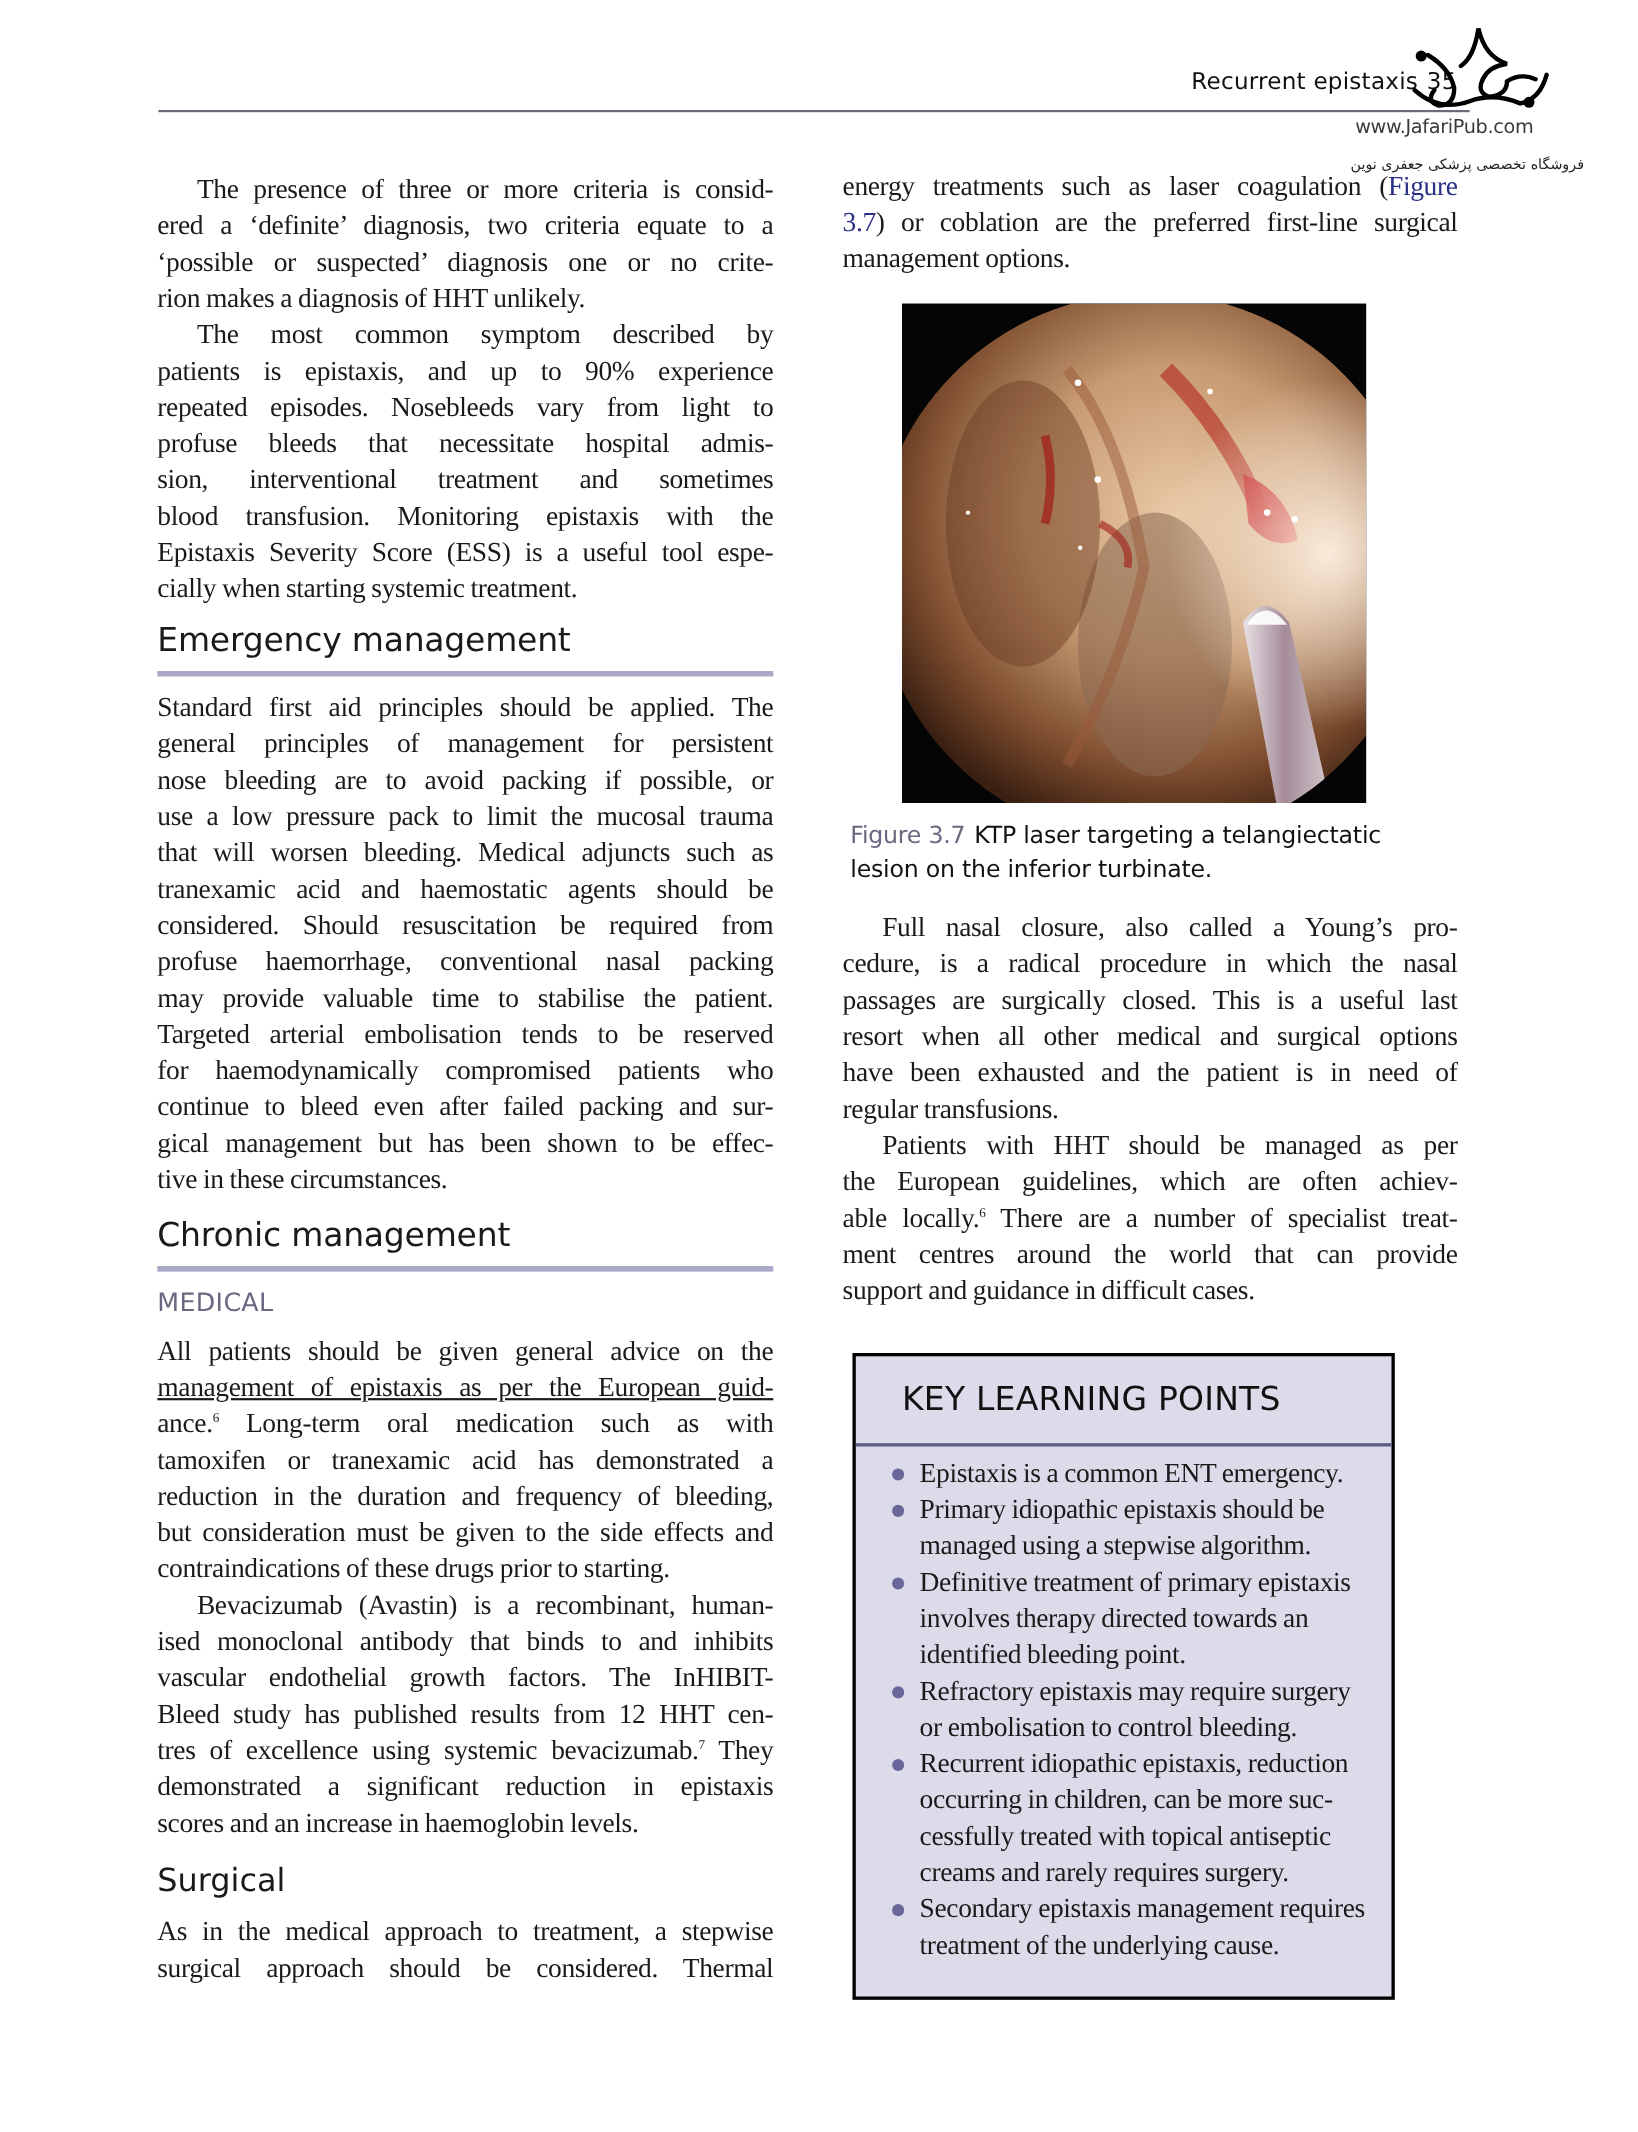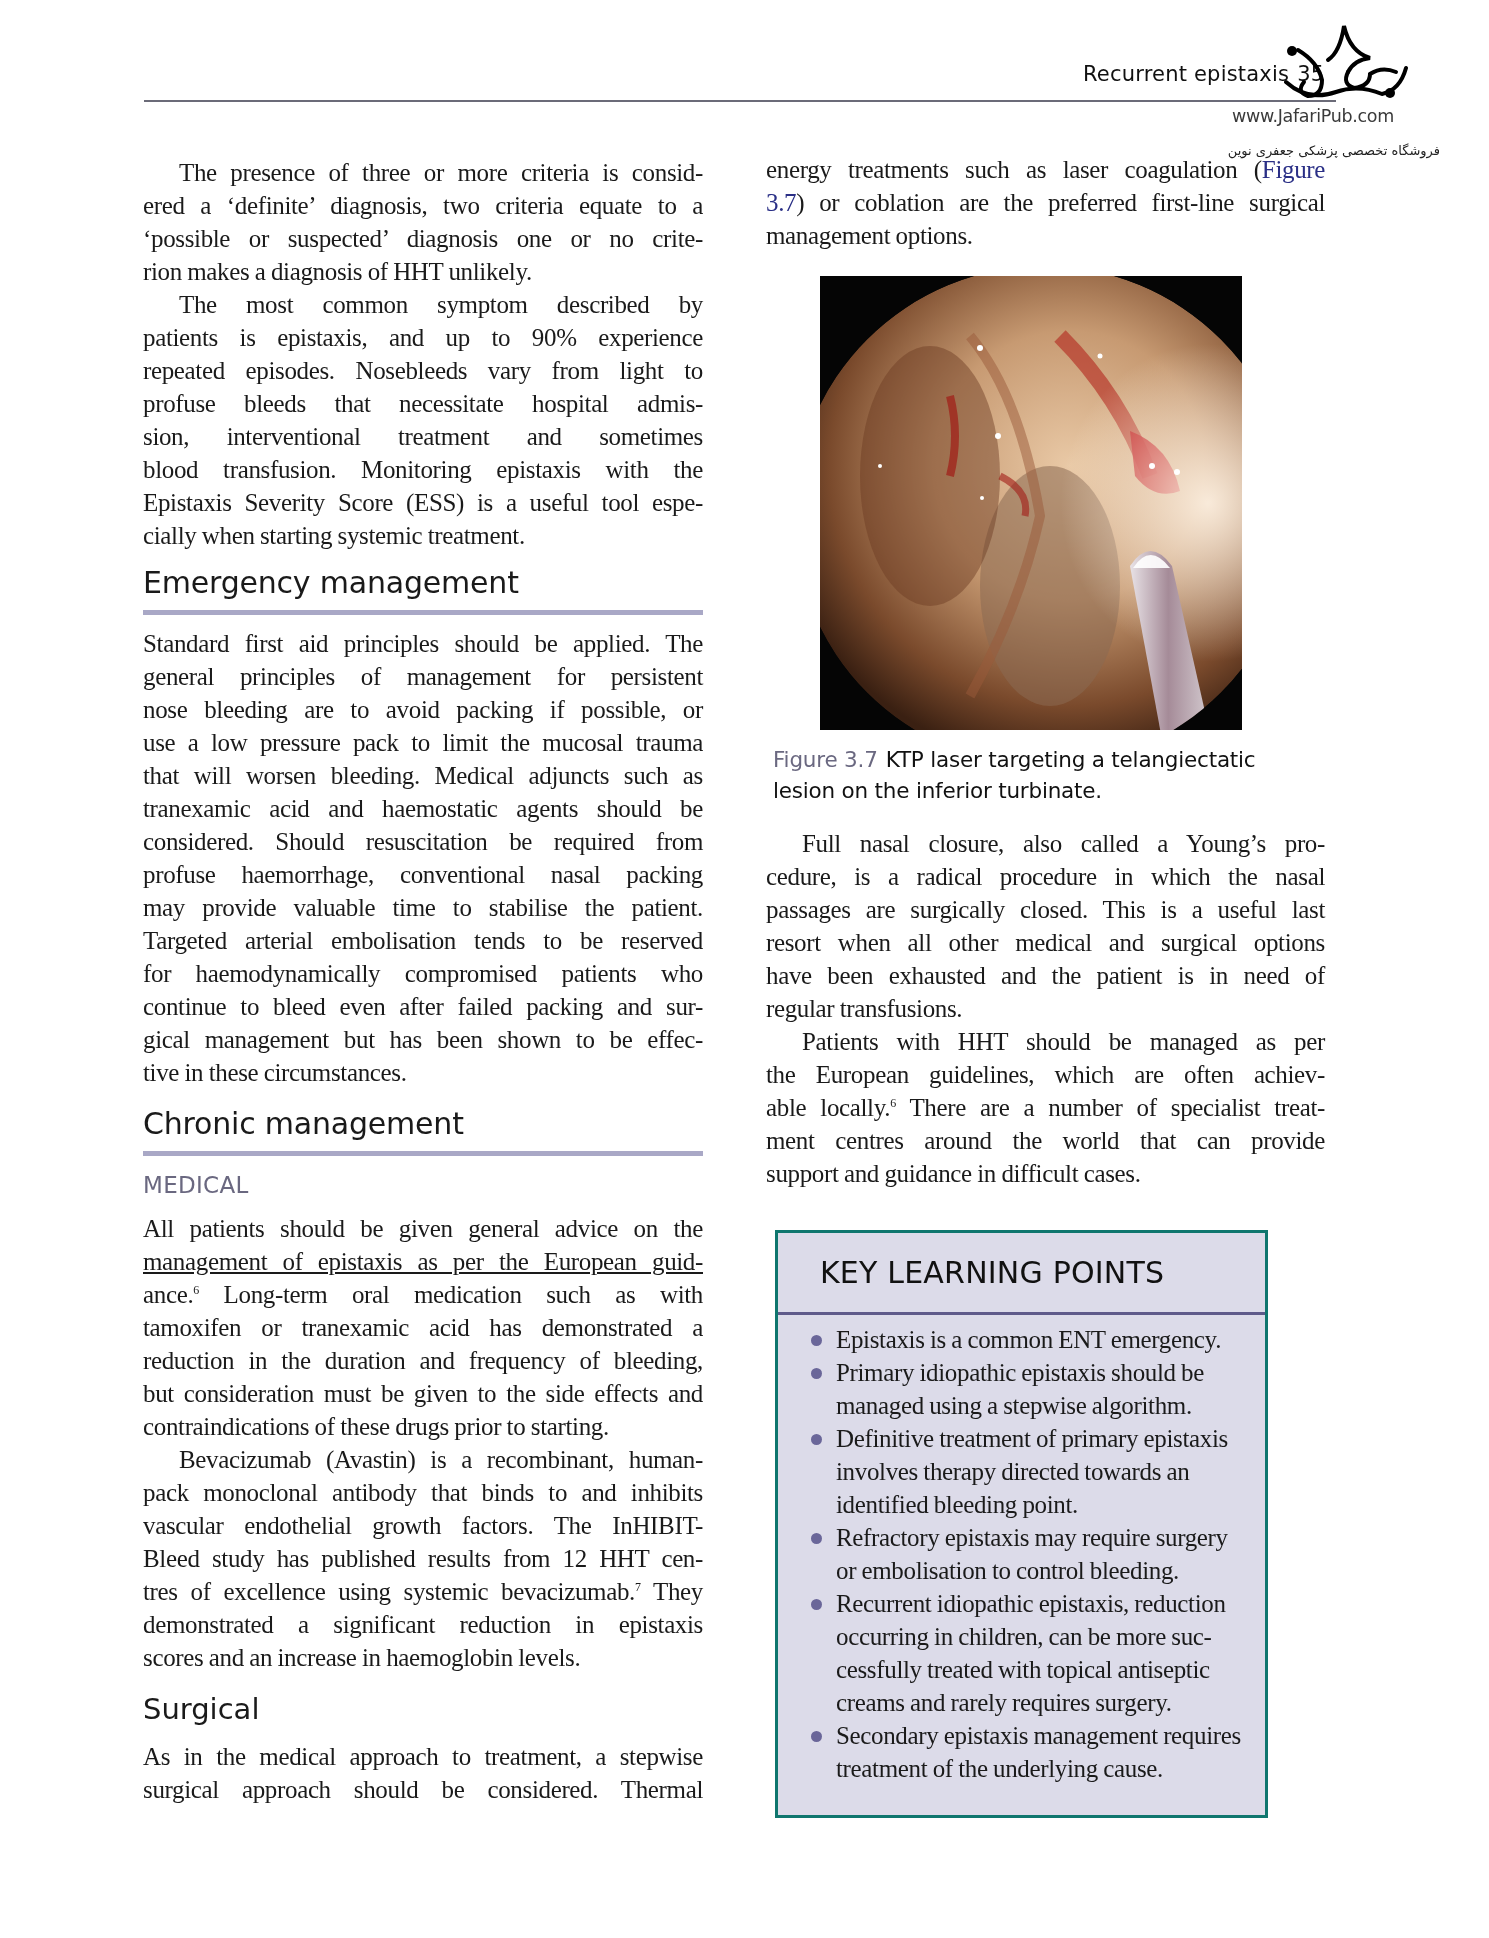--- a/index.html
+++ b/index.html
@@ -68,21 +68,21 @@
   }
   .caption {
     position: absolute; left: 773px; width: 560px; font-family: "DejaVu Sans", sans-serif;
     font-size: 21.5px; line-height: 31px; color: #111; letter-spacing: -0.2px;
   }
   .caption .fig-label { color: #6a6880; margin-right: 8px; }
 
   
   .klp {
     position: absolute; left: 775px; top: 1230px; width: 487px; height: 582px;
-    background: #dcdbe9; border: 3px solid #0f766e;
+    background: #dcdbe9; border: 3px solid #000000;
   }
   .klp-head {
     position: absolute; left: 0; top: 0; right: 0; height: 79px;
     border-bottom: 3px solid #5e5a8a;
   }
   .klp-title {
     position: absolute; left: 42px; top: 22px; font-family: "DejaVu Sans", sans-serif;
     font-size: 30px; color: #111; letter-spacing: 0.2px; white-space: nowrap;
   }
   .klp-body { position: absolute; left: 0; right: 0; top: 82px; }
@@ -156,21 +156,21 @@
 
   <div class="line" style="top:1212px;">All patients should be given general advice on the</div>
   <div class="line" style="top:1245px;text-decoration:underline;">management of epistaxis as per the European guid-</div>
   <div class="line" style="top:1278px;"><span>ance.</span><sup>6</sup><span> Long-term oral medication such as with</span></div>
   <div class="line" style="top:1311px;">tamoxifen or tranexamic acid has demonstrated a</div>
   <div class="line" style="top:1344px;">reduction in the duration and frequency of bleeding,</div>
   <div class="line" style="top:1377px;">but consideration must be given to the side effects and</div>
   <div class="line last" style="top:1410px;">contraindications of these drugs prior to starting.</div>
 
   <div class="line indent" style="top:1443px;">Bevacizumab (Avastin) is a recombinant, human-</div>
-  <div class="line" style="top:1476px;">pack monoclonal antibody that binds to and inhibits</div>
+  <div class="line" style="top:1476px;">ised monoclonal antibody that binds to and inhibits</div>
   <div class="line" style="top:1509px;">vascular endothelial growth factors. The InHIBIT-</div>
   <div class="line" style="top:1542px;">Bleed study has published results from 12 HHT cen-</div>
   <div class="line" style="top:1575px;"><span>tres of excellence using systemic bevacizumab.</span><sup>7</sup><span> They</span></div>
   <div class="line" style="top:1608px;">demonstrated a significant reduction in epistaxis</div>
   <div class="line last" style="top:1641px;">scores and an increase in haemoglobin levels.</div>
 
   <div class="h-minor" style="top:1692px;">Surgical</div>
   <div class="line" style="top:1740px;">As in the medical approach to treatment, a stepwise</div>
   <div class="line" style="top:1773px;">surgical approach should be considered. Thermal</div>
 </div>

